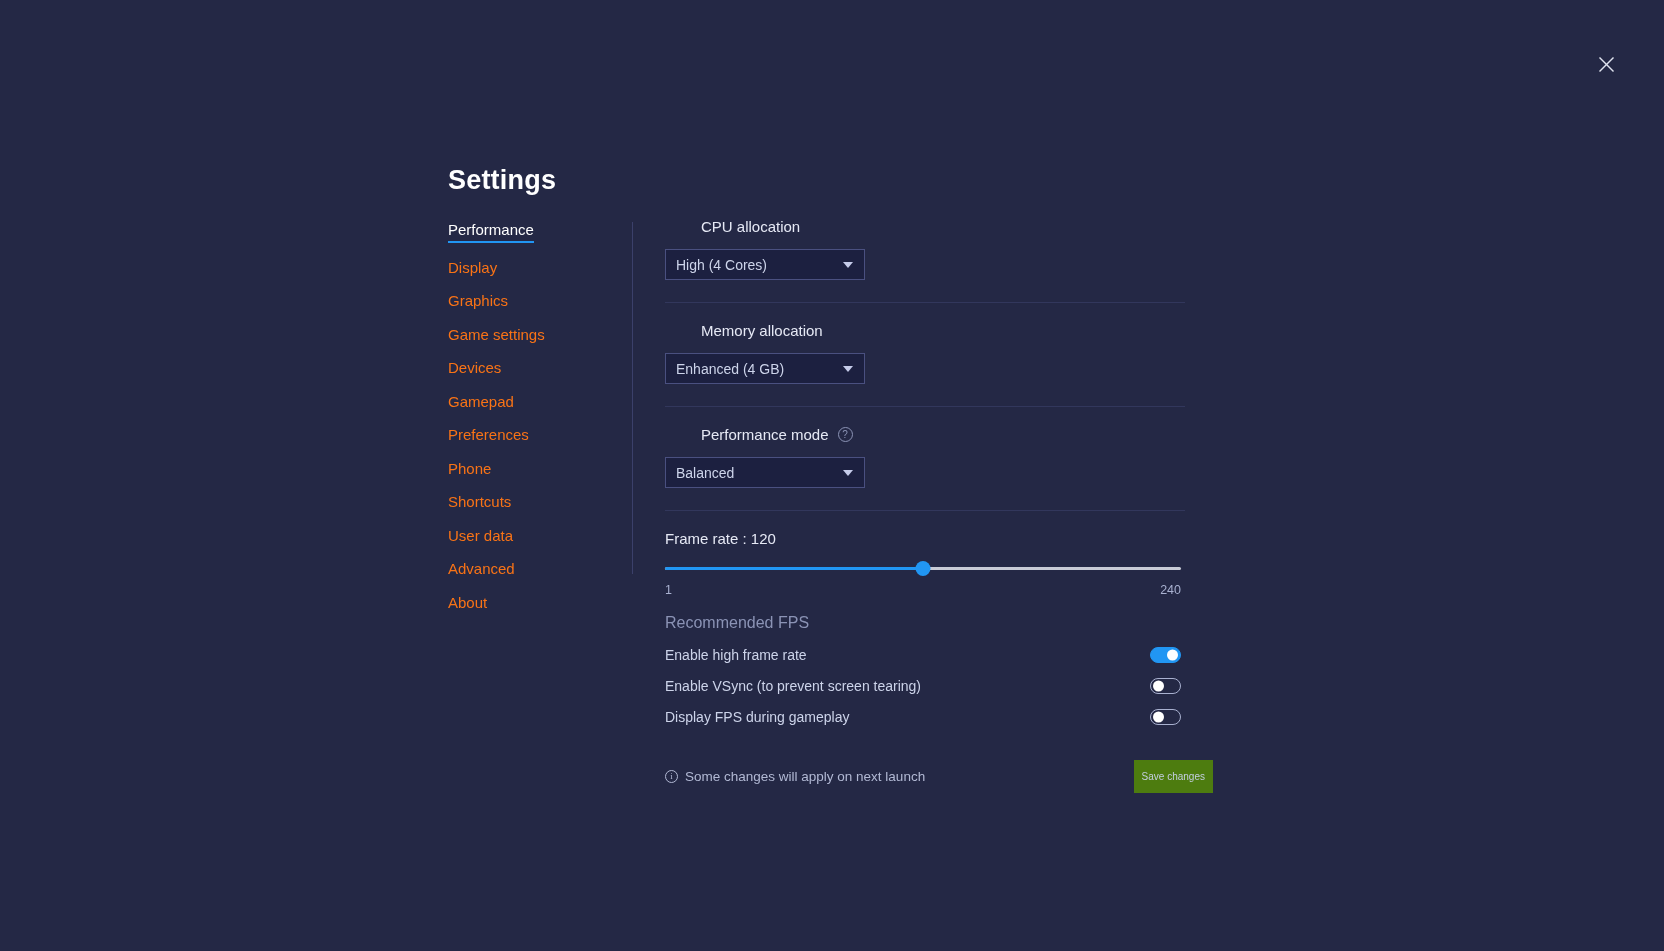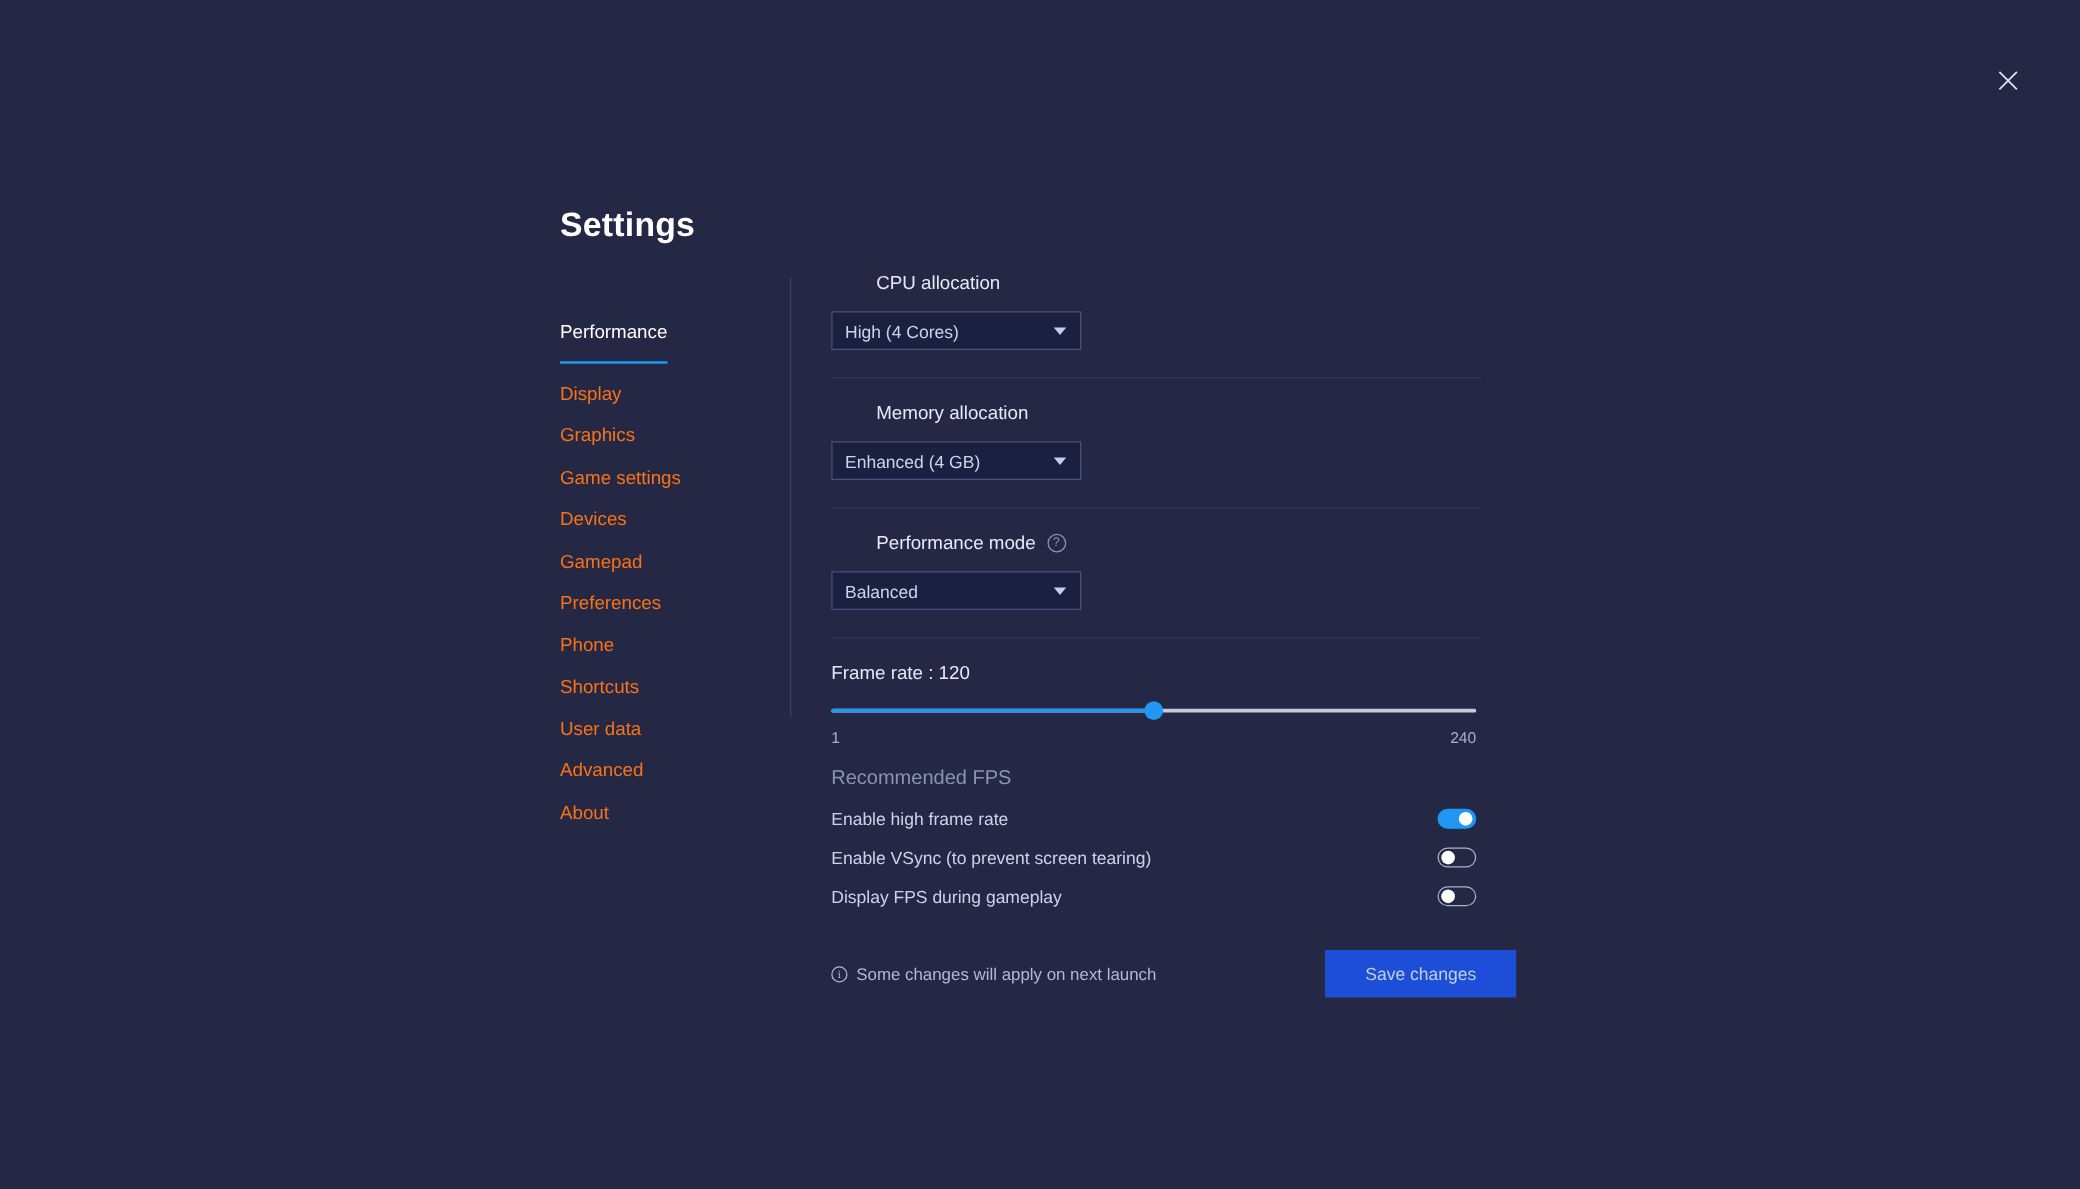--- a/index.html
+++ b/index.html
@@ -37,22 +37,21 @@
     padding:0 0 2px 0;
     margin-bottom:16.5px;
     display:inline-block;
     cursor:pointer;
     white-space:nowrap;
   }
   .side-row { line-height:1; }
   .side-item.active {
     color:#ffffff;
     border-bottom:2px solid #2196f3;
-    padding-bottom:16px;
-    margin-top:36px;
+    padding-bottom:4px;
   }
 
   
   .v-divider {
     position:absolute; left:632px; top:222px;
     width:1px; height:352px;
     background:#3b406a;
   }
 
   
@@ -161,23 +160,23 @@
     font-size:13.5px; color:#b2b9d4;
   }
   .info-icon {
     width:13px; height:13px;
     border:1px solid #b2b9d4; border-radius:50%;
     display:inline-flex; align-items:center; justify-content:center;
     font-size:9px; line-height:1; color:#b2b9d4;
     font-family:"Liberation Serif", serif;
   }
   .save-btn {
-    background:#1d4ed8; color:#c3cee0;
-    border:none; font-size:14px;
-    padding:11px 32px; cursor:pointer;
+    background:#4d7c0f; color:#c3cee0;
+    border:none; font-size:10px;
+    padding:11px 8px; cursor:pointer;
     font-family:"Liberation Sans", sans-serif;
   }
 </style>
 </head>
 <body>
 
 <div class="root">
 
   <div class="close-btn">
     <svg width="17" height="17" viewBox="0 0 17 17">

